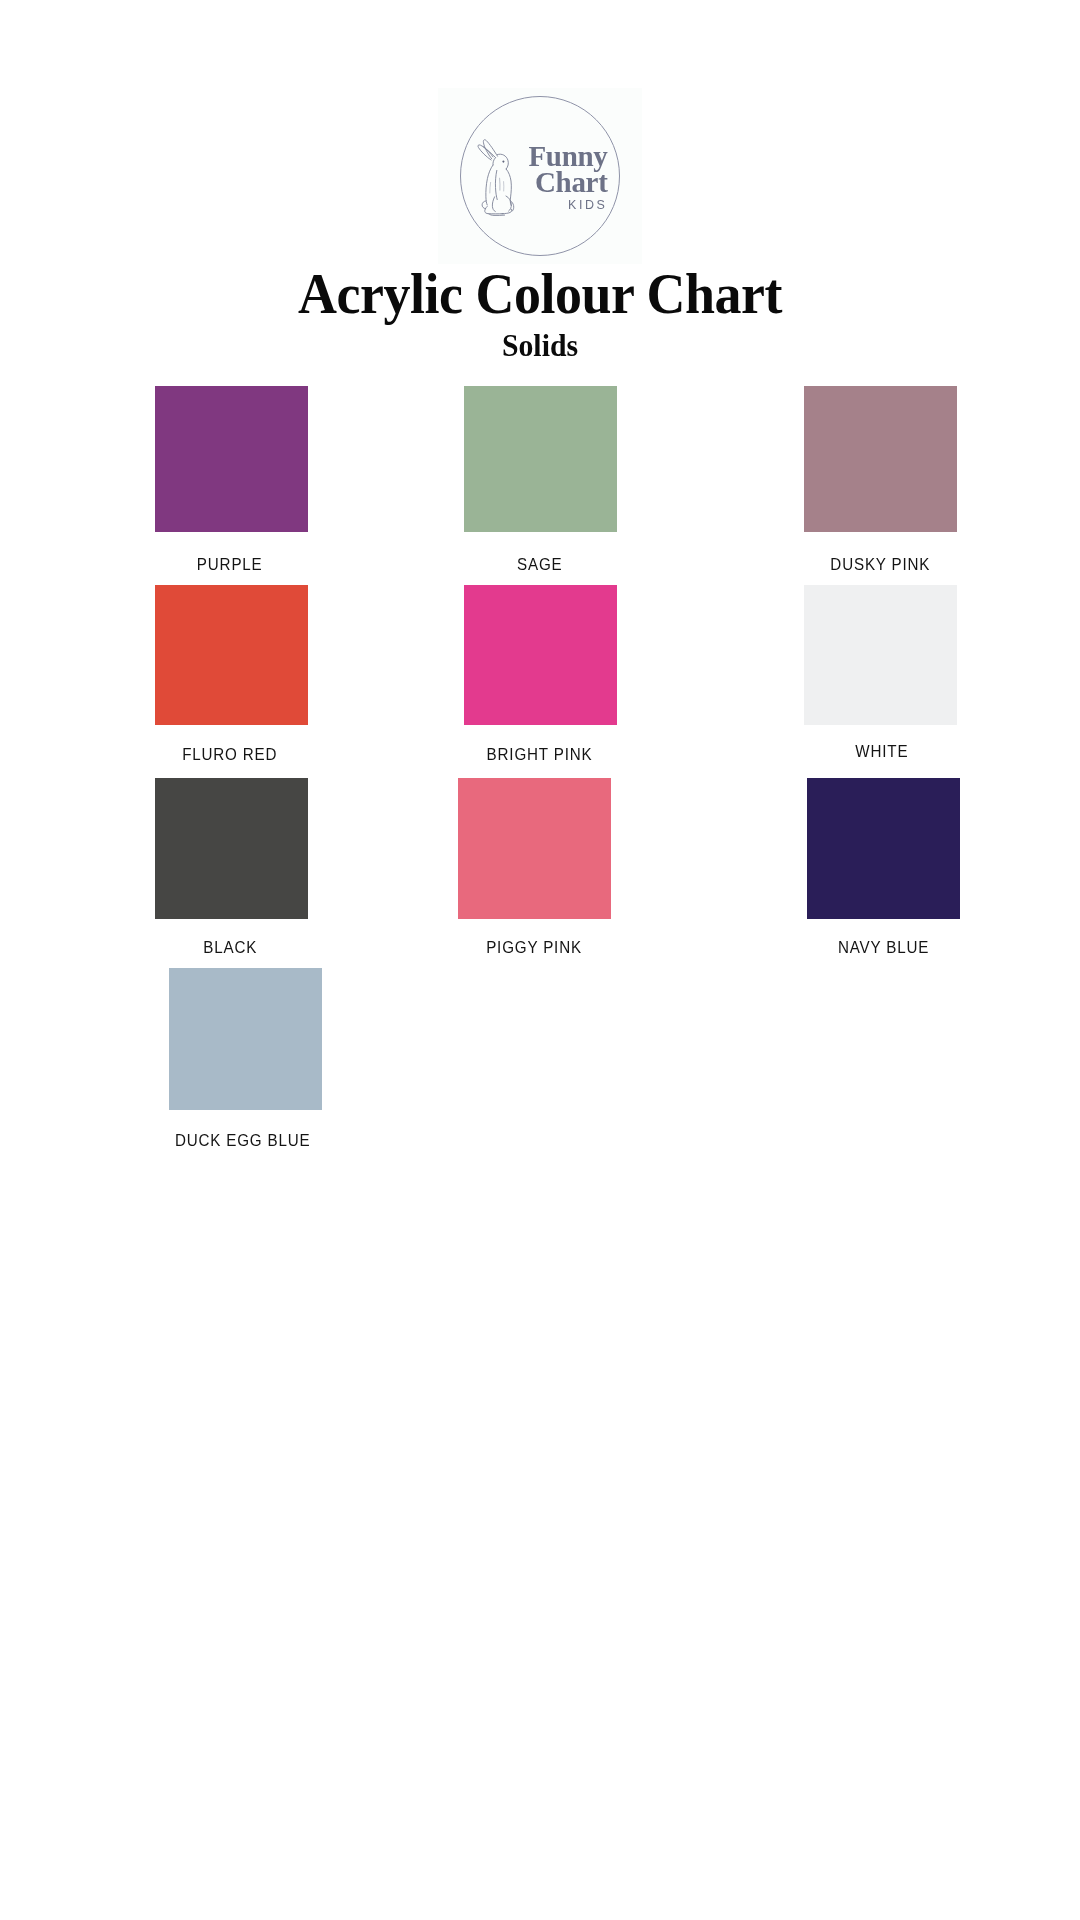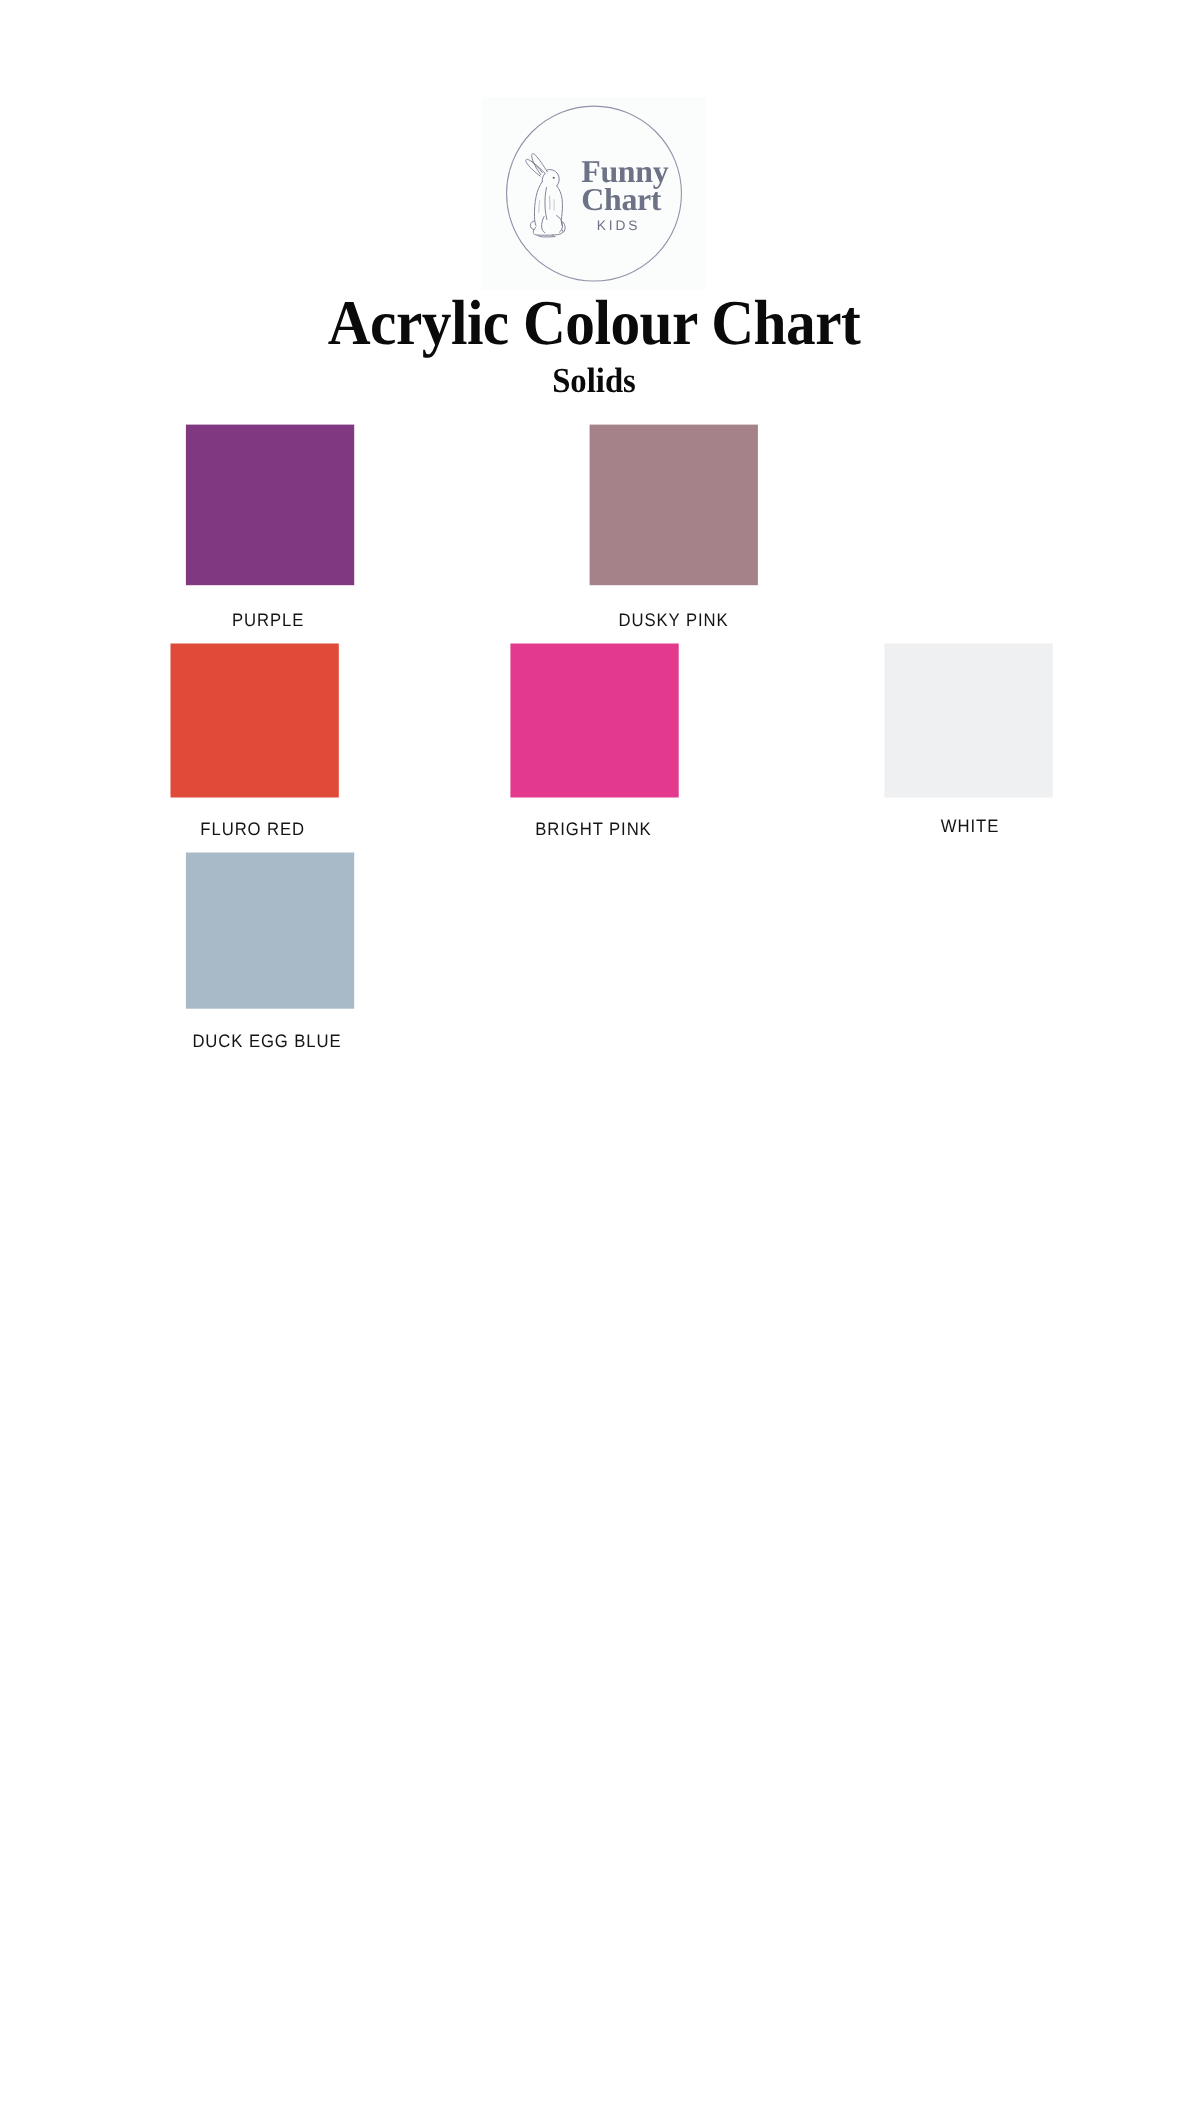--- a/index.html
+++ b/index.html
@@ -58,21 +58,21 @@
     transform: translateY(1px);
   }
   .logo-bunny {
     width: 54px;
     height: 86px;
     flex: 0 0 auto;
   }
   .logo-words {
     display: flex;
     flex-direction: column;
-    align-items: flex-start;
+    align-items: flex-end;
     line-height: 0.92;
   }
   .logo-word {
     font-family: "Liberation Serif", serif;
     font-weight: 700;
     font-size: 29px;
     color: #6d7287;
     letter-spacing: -0.3px;
   }
   .logo-kids {
@@ -237,20 +237,24 @@
   <div class="title">Acrylic Colour Chart</div>
   <div class="subtitle">Solids</div>
 
   <div class="grid">
 
     <div class="grid-row row-1">
       <div class="cell col-1">
         <div class="swatch" style="background: rgb(128, 56, 128);"></div>
         <div class="swatch-label">PURPLE</div>
       </div>
+      <div class="cell col-2">
+        <div class="swatch" style="background: rgb(154, 180, 150);"></div>
+        <div class="swatch-label">SAGE</div>
+      </div>
       <div class="cell col-3">
         <div class="swatch" style="background: rgb(165, 129, 138);"></div>
         <div class="swatch-label">DUSKY PINK</div>
       </div>
     </div>
 
     <div class="grid-row row-2">
       <div class="cell col-1">
         <div class="swatch" style="background: rgb(224, 74, 56);"></div>
         <div class="swatch-label">FLURO RED</div>
@@ -258,20 +262,34 @@
       <div class="cell col-2">
         <div class="swatch" style="background: rgb(227, 58, 142);"></div>
         <div class="swatch-label">BRIGHT PINK</div>
       </div>
       <div class="cell col-3">
         <div class="swatch" style="background: rgb(239, 240, 241);"></div>
         <div class="swatch-label">WHITE</div>
       </div>
     </div>
 
+    <div class="grid-row row-3">
+      <div class="cell col-1">
+        <div class="swatch" style="background: rgb(70, 70, 68);"></div>
+        <div class="swatch-label">BLACK</div>
+      </div>
+      <div class="cell col-2">
+        <div class="swatch" style="background: rgb(232, 105, 125);"></div>
+        <div class="swatch-label">PIGGY PINK</div>
+      </div>
+      <div class="cell col-3">
+        <div class="swatch" style="background: rgb(42, 30, 88);"></div>
+        <div class="swatch-label">NAVY BLUE</div>
+      </div>
+    </div>
 
     <div class="grid-row row-4">
       <div class="cell col-1">
         <div class="swatch" style="background: rgb(168, 186, 200);"></div>
         <div class="swatch-label">DUCK EGG BLUE</div>
       </div>
       <div class="cell col-3 empty">
         <div class="swatch"></div>
         <div class="swatch-label"></div>
       </div>

